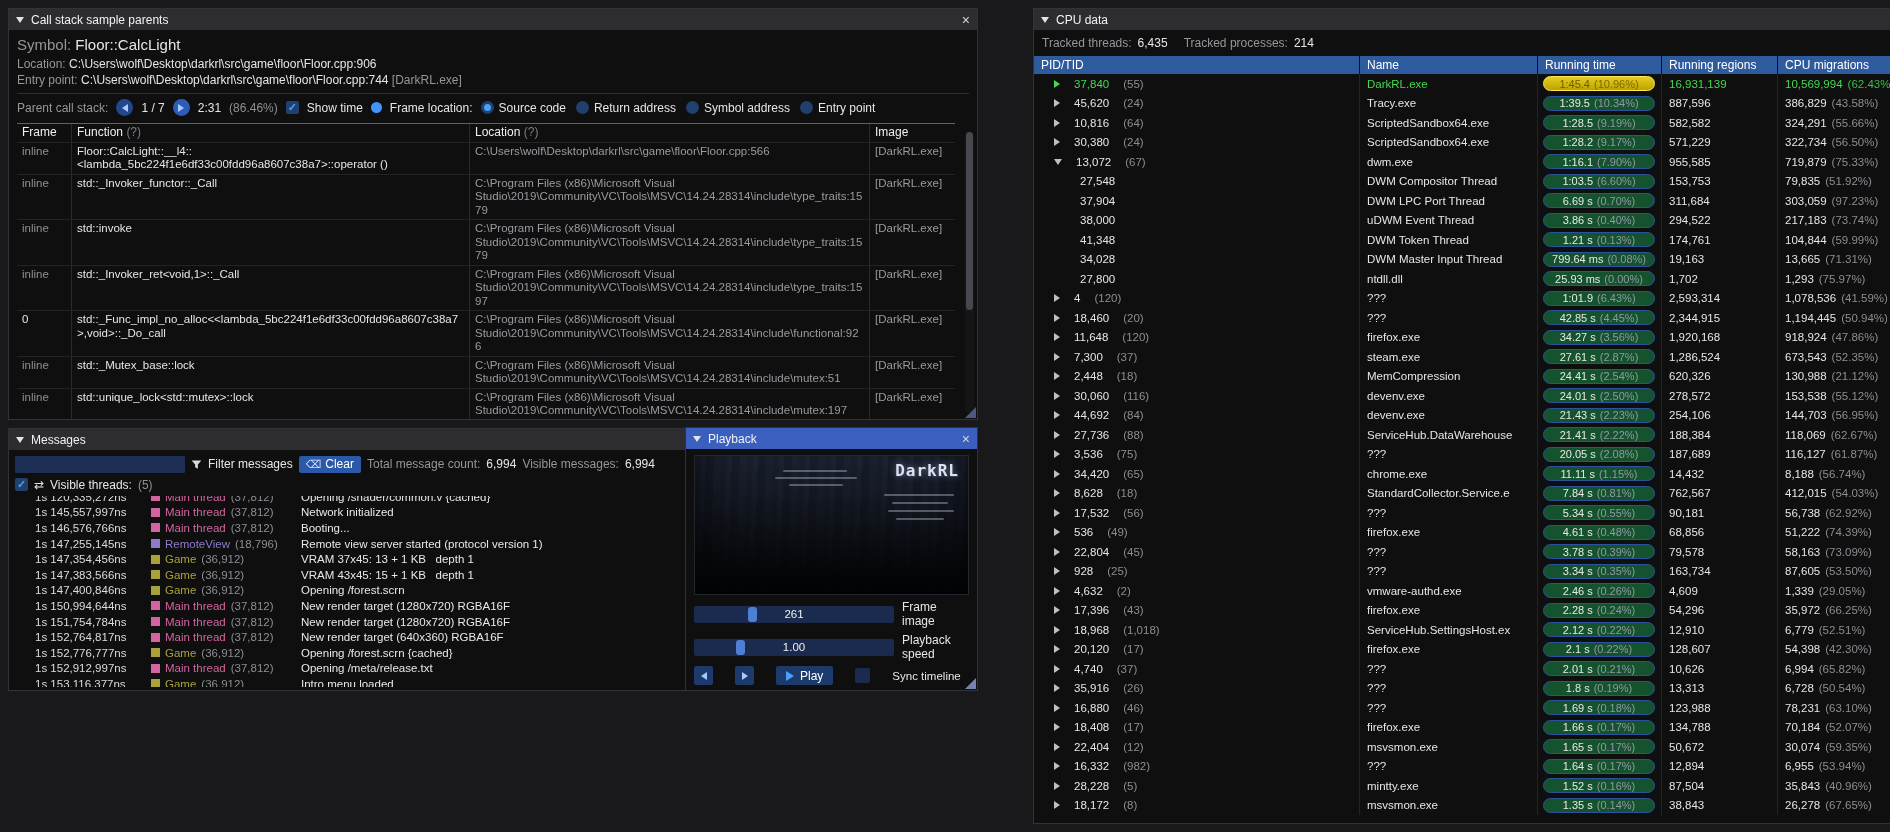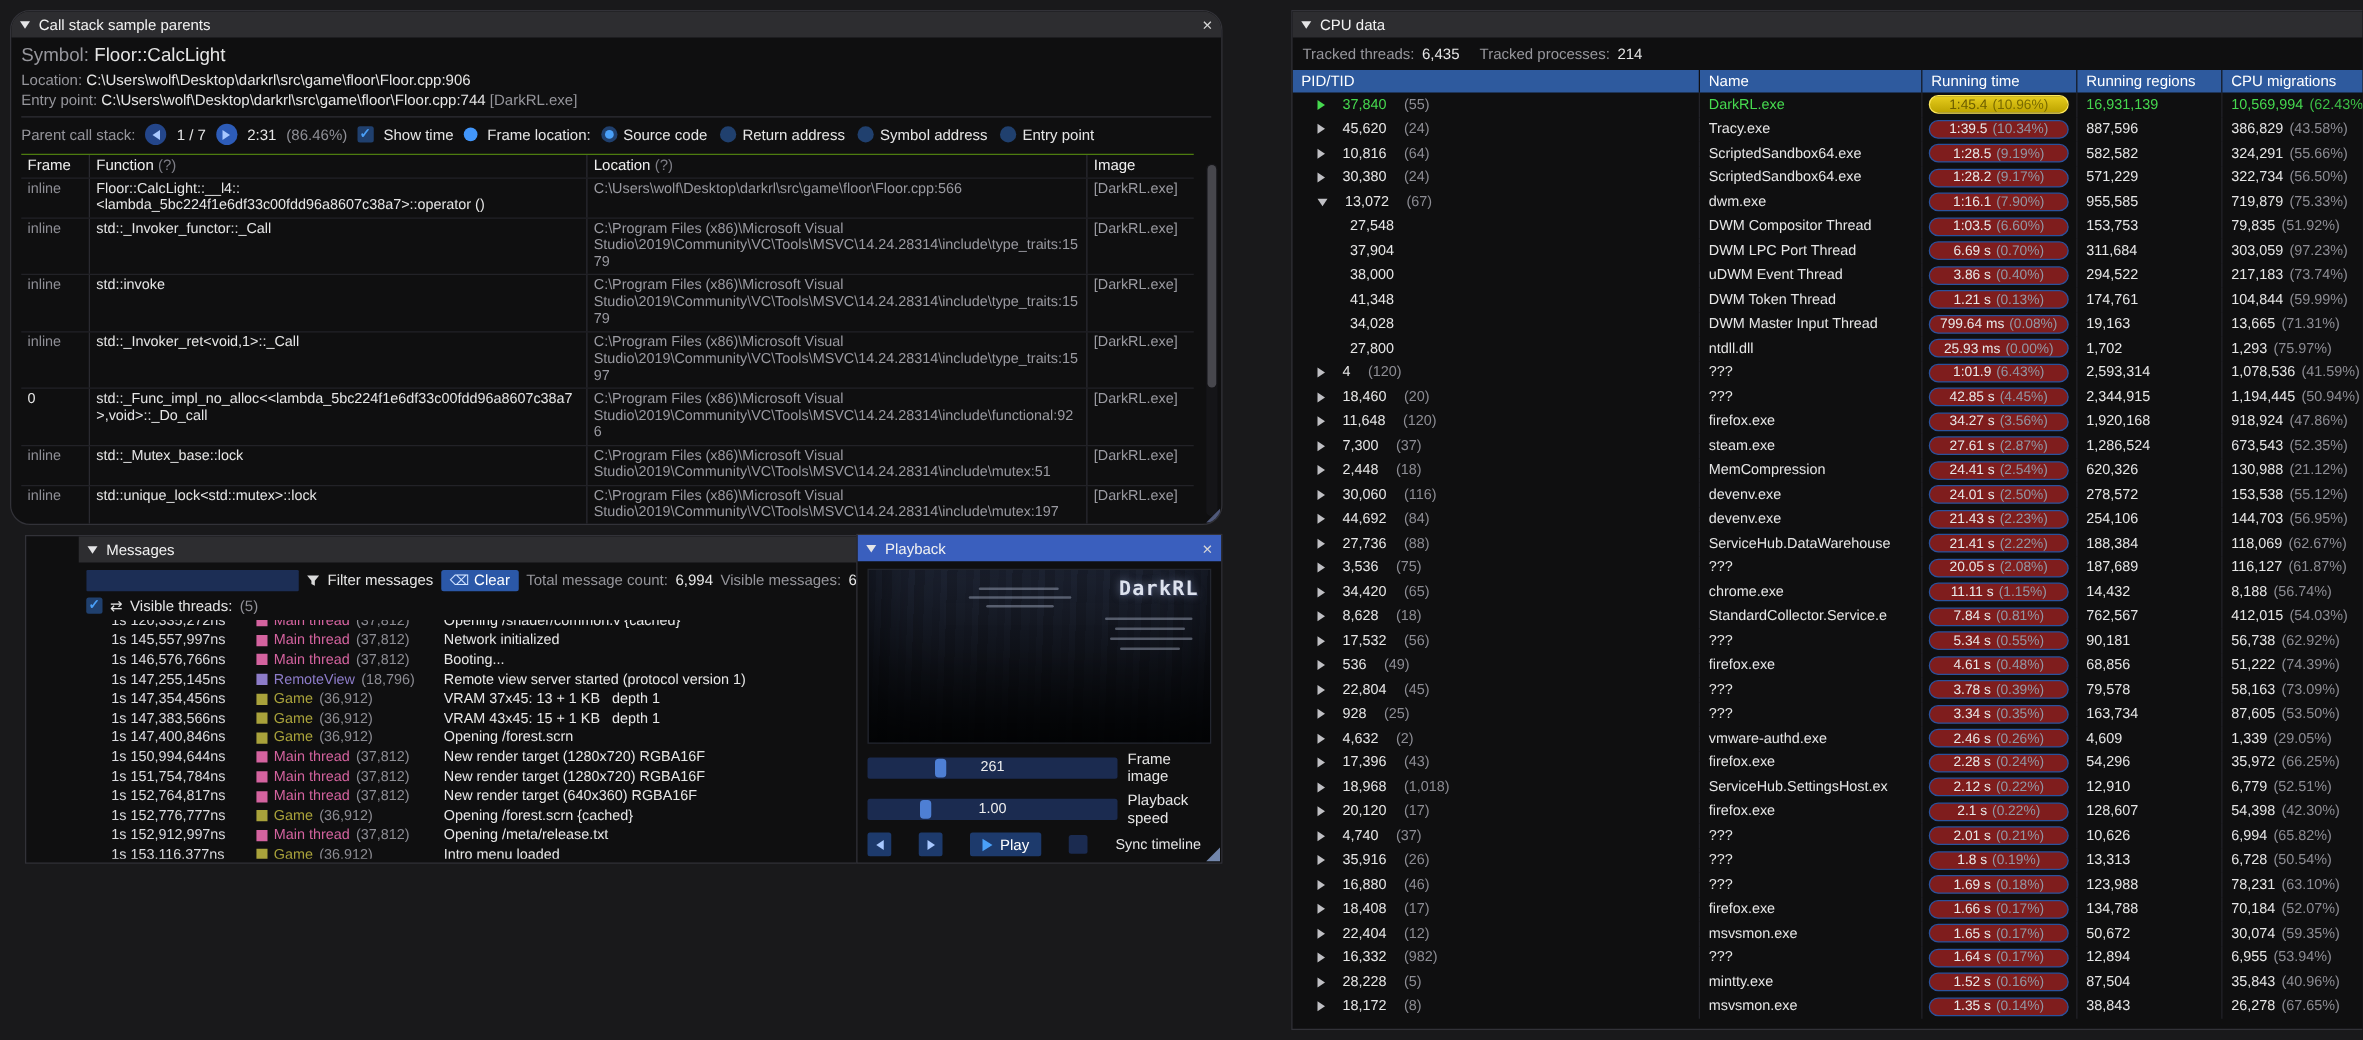--- a/index.html
+++ b/index.html
@@ -11,21 +11,21 @@
   .title-text{font-size:12px;color:#f2f2f2;white-space:nowrap;}
   .close-btn{margin-left:auto;color:#d6d6d6;font-size:14px;line-height:1;}
   .label{color:#96969c;}
   .dim{color:#8f8f96;}
   .dim2{color:#8d8d94;}
   .pct{color:#8d8d94;}
   .grip{position:absolute;right:1px;bottom:1px;width:0;height:0;border-left:11px solid transparent;border-bottom:11px solid #50597a;}
   .grip.bright{border-bottom-color:#7286ab;}
 
   
-  #win-callstack{left:8px;top:8px;width:970px;height:412px;border-radius:16px;}
+  #win-callstack{left:8px;top:8px;width:970px;height:412px;}
   .cs-content{padding:3px 8px;position:relative;flex:1;overflow:hidden;}
   .sym-line{font-size:15px;margin:3px 0 4px;}
   .meta-line{font-size:12px;margin:2px 0;}
   .sep{border-top:1px solid #2f2f34;margin:6px 0 5px;}
   .cs-toolbar{display:flex;align-items:center;gap:8px;font-size:12px;margin:2px 0 7px;white-space:nowrap;}
   .round-btn{width:17px;height:17px;border-radius:50%;background:#24468a;display:inline-flex;align-items:center;justify-content:center;flex:0 0 auto;}
   .round-btn.hl{background:#2d5cb8;}
   .tri-left{width:0;height:0;border-top:4px solid transparent;border-bottom:4px solid transparent;border-right:6px solid #a8c8ff;}
   .tri-right{width:0;height:0;border-top:4px solid transparent;border-bottom:4px solid transparent;border-left:6px solid #a8c8ff;}
   .checkbox{width:13px;height:13px;background:#20406e;border-radius:2px;display:inline-flex;align-items:center;justify-content:center;flex:0 0 auto;}
@@ -39,21 +39,21 @@
   .cs-cell{padding:2px 5px;border-right:1px solid #2a2a30;font-size:11.5px;line-height:13.5px;overflow-wrap:anywhere;}
   .cs-cell:last-child{border-right:none;}
   .cs-head .cs-cell{font-size:12px;color:#f0f0f0;padding:2px 5px;}
   .cs-row{border-top:1px solid #222227;}
   .cs-loc,.cs-img{color:#9a9aa1;}
   .hint{color:#7c7c84;}
   .cs-scroll{position:absolute;top:101px;right:3px;bottom:6px;width:9px;background:#151518;border-radius:4px;}
   .cs-scroll .thumb{position:absolute;left:1px;right:1px;top:1px;height:63%;background:#47474d;border-radius:4px;}
 
   
-  #win-messages{left:20px;top:428px;width:764px;height:263px;padding-left:42px;}
+  #win-messages{left:8px;top:428px;width:764px;height:263px;}
   .msg-content{padding:3px 6px;flex:1;display:flex;flex-direction:column;overflow:hidden;position:relative;}
   .msg-toolbar{display:flex;align-items:center;gap:6px;font-size:12px;height:22px;flex:0 0 auto;white-space:nowrap;overflow:hidden;}
   .filter-input{width:170px;height:17px;background:#1c2e55;border:none;outline:none;color:#e6e6e6;font:11px "Liberation Sans",sans-serif;padding:0 4px;border-radius:1px;}
   .funnel{flex:0 0 auto;display:inline-flex;}
   .clear-btn{display:inline-flex;align-items:center;gap:4px;background:#2b58a8;border-radius:2px;height:17px;padding:0 7px;font-size:12px;color:#fff;flex:0 0 auto;}
   .clear-icon{color:#cfe2ff;font-size:11px;}
   .sl-group{margin-left:auto;display:inline-flex;align-items:center;gap:5px;flex:0 0 auto;}
   .sl-label{width:14px;overflow:hidden;white-space:nowrap;display:inline-block;}
   .msg-toolbar2{display:flex;align-items:center;gap:6px;font-size:12px;height:19px;flex:0 0 auto;}
   .shuffle-icon{color:#e2e2e2;font-size:12px;}
@@ -100,21 +100,21 @@
   .cpu-body{flex:1;overflow:hidden;}
   .cpu-row{display:grid;grid-template-columns:326px 178px 124px 116px 1fr;height:19.5px;font-size:11.5px;}
   .cpu-cell{display:flex;align-items:center;border-right:1px solid #232329;overflow:hidden;white-space:nowrap;height:100%;}
   .cpu-cell:last-child{border-right:none;}
   .cpu-pid{padding-left:20px;gap:14px;}
   .child .cpu-pid{padding-left:46px;}
   .tree-arrow{width:0;height:0;border-top:4px solid transparent;border-bottom:4px solid transparent;border-left:6px solid #c0c0c4;flex:0 0 auto;}
   .tree-arrow.down{border-left:4px solid transparent;border-right:4px solid transparent;border-top:6px solid #c0c0c4;border-bottom:none;}
   .cpu-name{padding-left:7px;}
   .cpu-reg,.cpu-mig{padding-left:7px;gap:5px;}
-  .pill{width:112px;margin-left:5px;height:15px;border-radius:8px;background:#7f1d1d;border:1px solid #2b529c;display:flex;align-items:center;justify-content:center;gap:4px;font-size:11px;overflow:hidden;flex:0 0 auto;color:#e8e8e8;}
+  .pill{width:112px;margin-left:5px;height:15px;border-radius:8px;background:#14532d;border:1px solid #2b529c;display:flex;align-items:center;justify-content:center;gap:4px;font-size:11px;overflow:hidden;flex:0 0 auto;color:#e8e8e8;}
   .pill .pct{color:#9298a5;}
   .pill.yellow{background:linear-gradient(180deg,#e6cd1d,#bda300);border-color:#ffe95a;color:#6b5d00;}
   .pill.yellow .pct{color:#7a6b00;}
   .sel{color:#46d94f;}
   .sel .tree-arrow{border-left-color:#46d94f;}
   .sel .cpu-mig .pct{color:#3cbf46;}
   .cpu-scroll{position:absolute;top:49px;right:2px;bottom:4px;width:8px;background:#141417;border-radius:4px;}
   .cpu-scroll .thumb{position:absolute;left:1px;right:1px;top:1px;height:58px;background:#45454b;border-radius:4px;}
 </style>
 </head>

